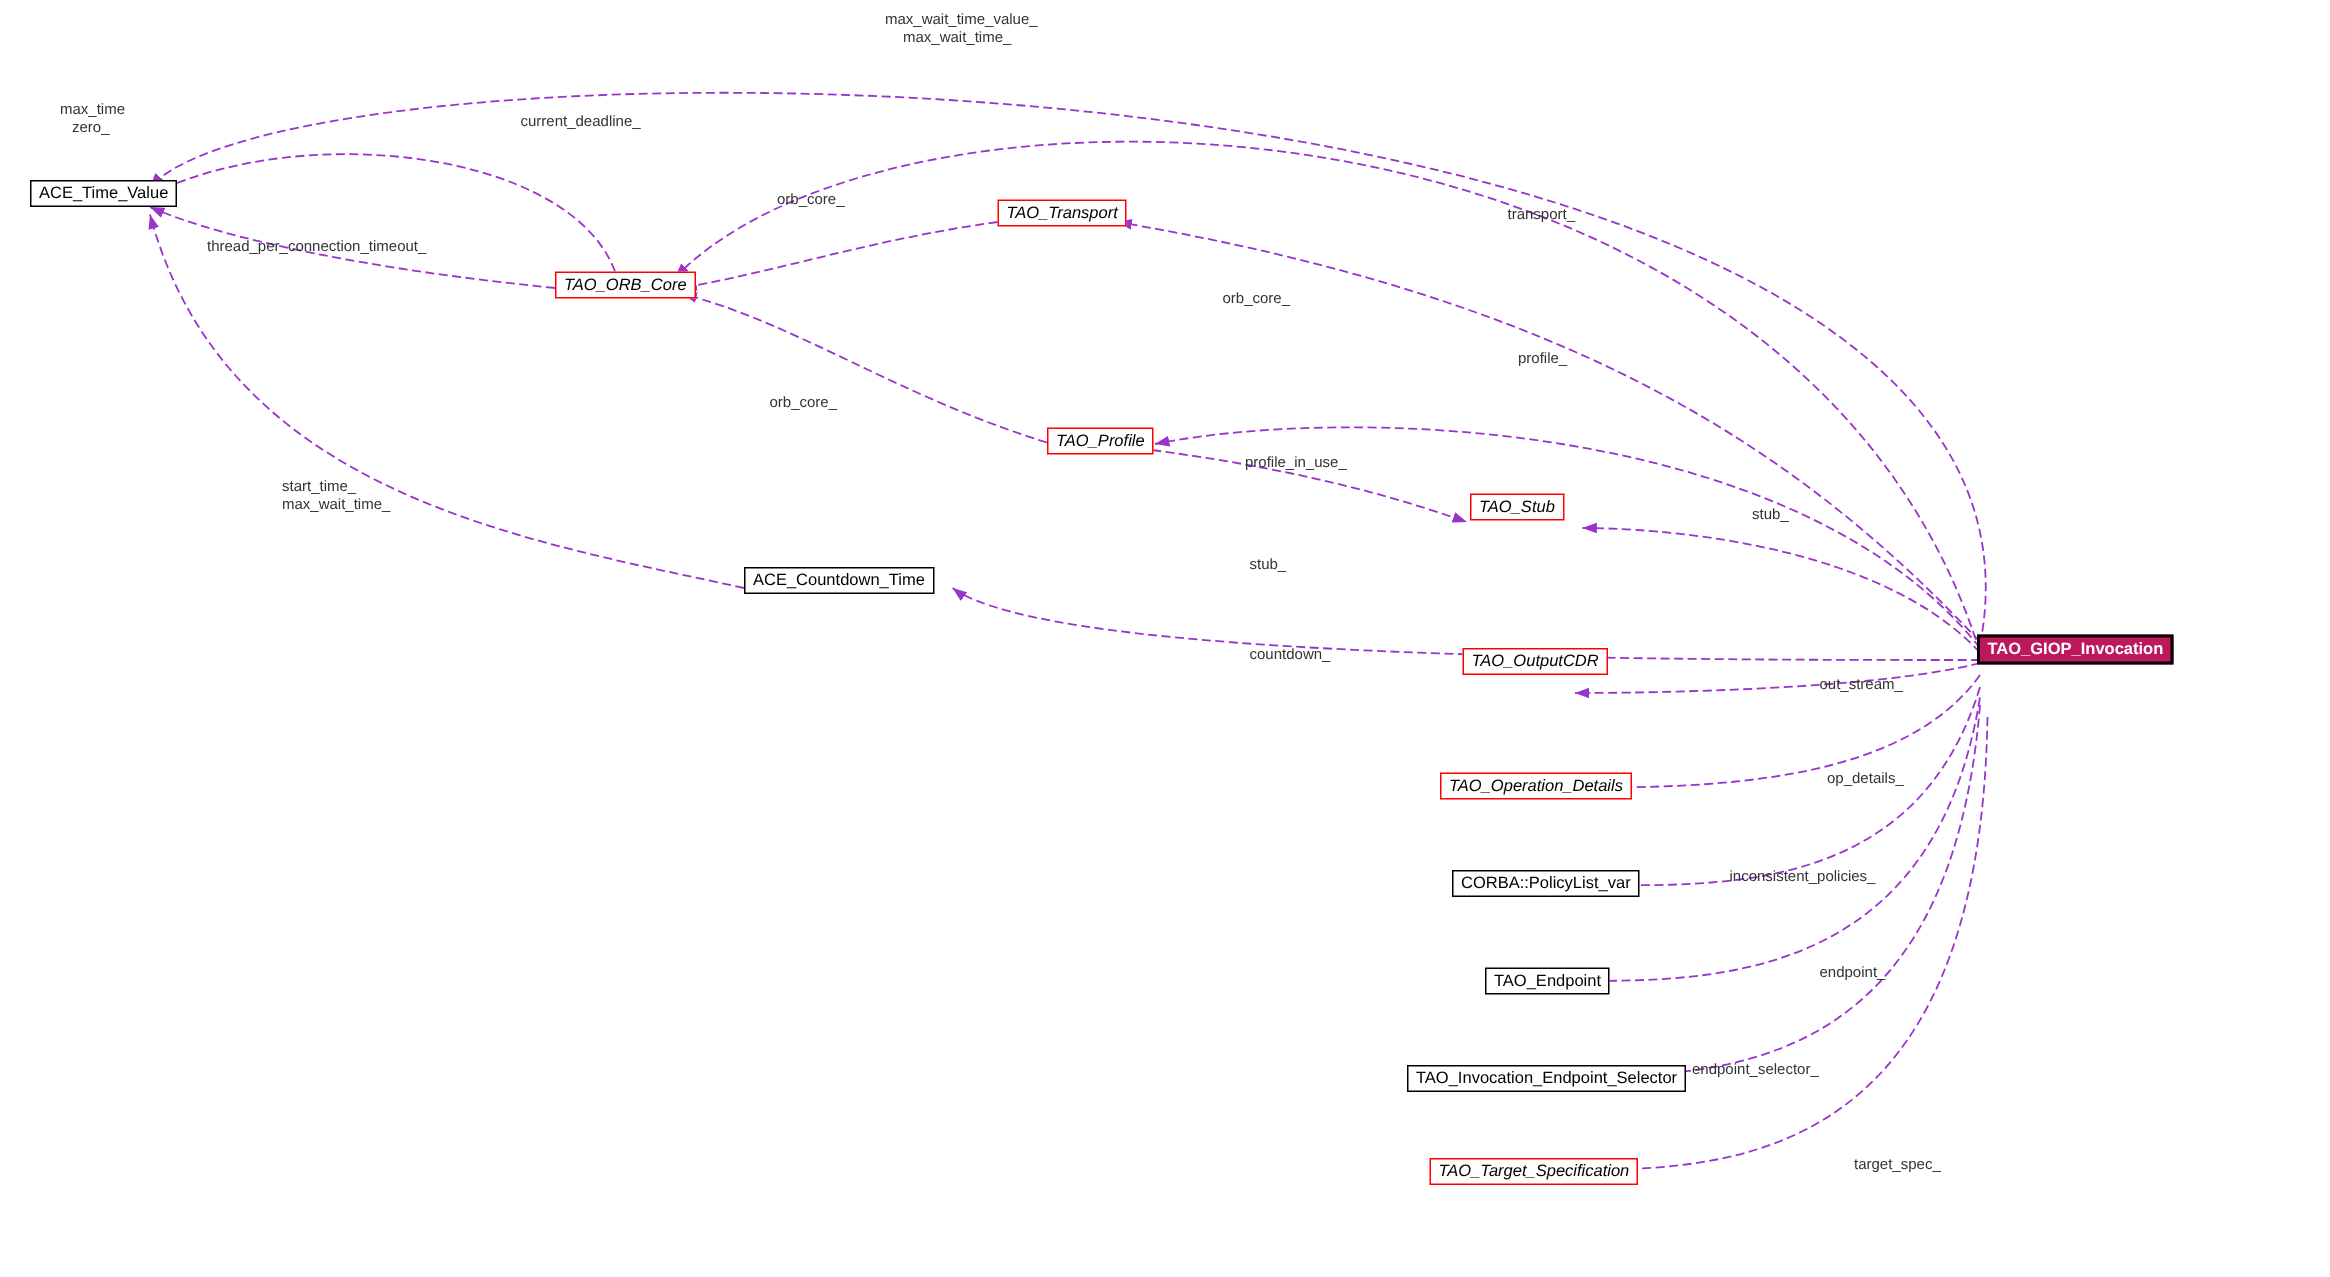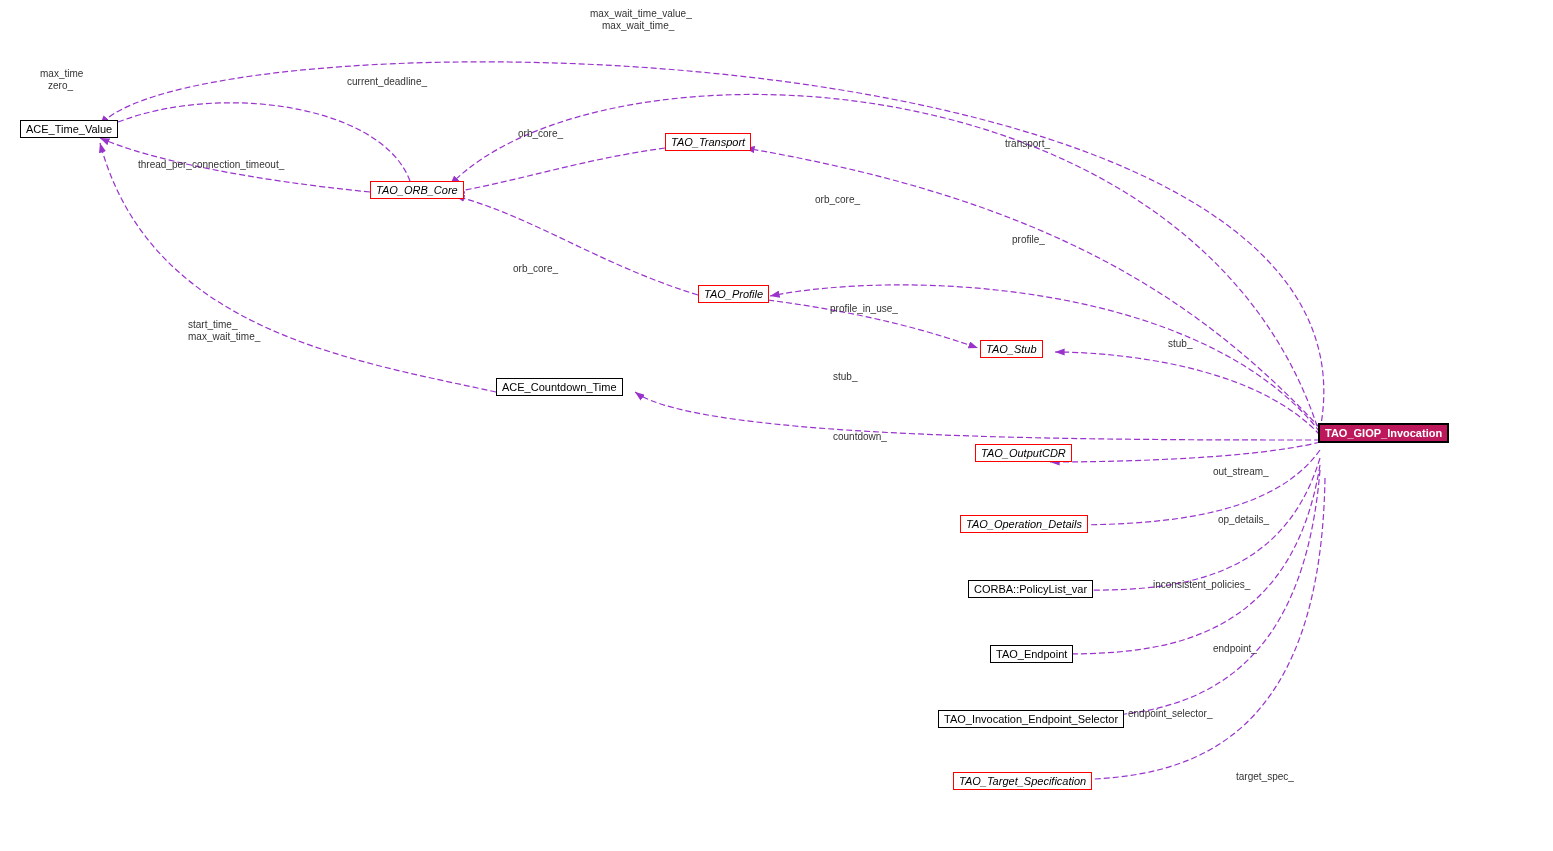--- a/index.html
+++ b/index.html
@@ -115,33 +115,33 @@
   <div class="edge-label" style="left:1005px; top:138px">transport_</div>
   <div class="edge-label" style="left:815px; top:194px">orb_core_</div>
   <div class="edge-label" style="left:513px; top:263px">orb_core_</div>
   <div class="edge-label" style="left:1012px; top:234px">profile_</div>
   <div class="edge-label" style="left:830px; top:303px">profile_in_use_</div>
   <div class="edge-label" style="left:188px; top:319px">start_time_</div>
   <div class="edge-label" style="left:188px; top:331px">max_wait_time_</div>
   <div class="edge-label" style="left:1168px; top:338px">stub_</div>
   <div class="edge-label" style="left:833px; top:371px">stub_</div>
   <div class="edge-label" style="left:833px; top:431px">countdown_</div>
-  <div class="edge-label" style="left:1213px; top:466px">out_stream_</div>
+  <div class="edge-label" style="left:1213px; top:451px">out_stream_</div>
   <div class="edge-label" style="left:1218px; top:514px">op_details_</div>
   <div class="edge-label" style="left:1153px; top:579px">inconsistent_policies_</div>
   <div class="edge-label" style="left:1213px; top:643px">endpoint_</div>
   <div class="edge-label" style="left:1128px; top:708px">endpoint_selector_</div>
   <div class="edge-label" style="left:1236px; top:771px">target_spec_</div>
 
   <div class="node" style="left:20px; top:120px">ACE_Time_Value</div>
   <div class="node node-red" style="left:665px; top:133px">TAO_Transport</div>
   <div class="node node-red" style="left:370px; top:181px">TAO_ORB_Core</div>
   <div class="node node-red" style="left:698px; top:285px">TAO_Profile</div>
-  <div class="node node-red" style="left:980px; top:340px">TAO_Stub</div>
+  <div class="node node-red" style="left:980px; top:329px">TAO_Stub</div>
   <div class="node" style="left:496px; top:378px">ACE_Countdown_Time</div>
   <div class="node node-black-bold" style="left:1318px; top:423px">TAO_GIOP_Invocation</div>
-  <div class="node node-red" style="left:975px; top:444px">TAO_OutputCDR</div>
+  <div class="node node-red" style="left:975px; top:432px">TAO_OutputCDR</div>
   <div class="node node-red" style="left:960px; top:515px">TAO_Operation_Details</div>
   <div class="node" style="left:968px; top:580px">CORBA::PolicyList_var</div>
   <div class="node" style="left:990px; top:645px">TAO_Endpoint</div>
   <div class="node" style="left:938px; top:710px">TAO_Invocation_Endpoint_Selector</div>
   <div class="node node-red" style="left:953px; top:772px">TAO_Target_Specification</div>
 </div>
 
 </body></html>

